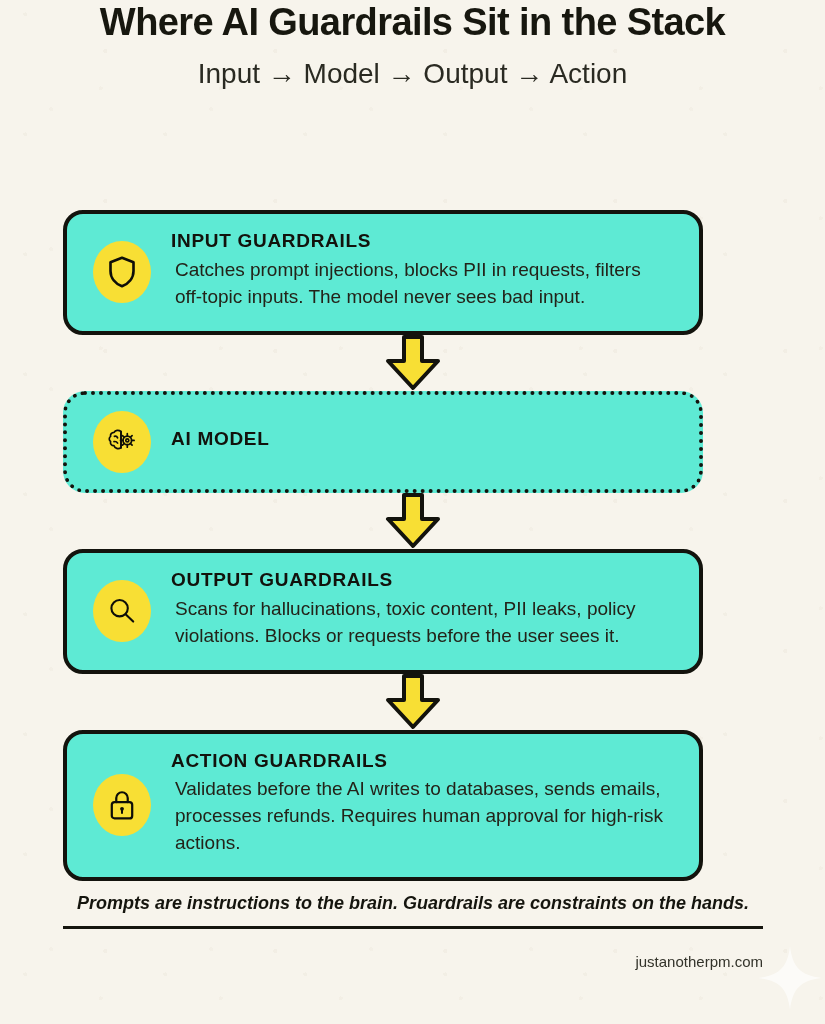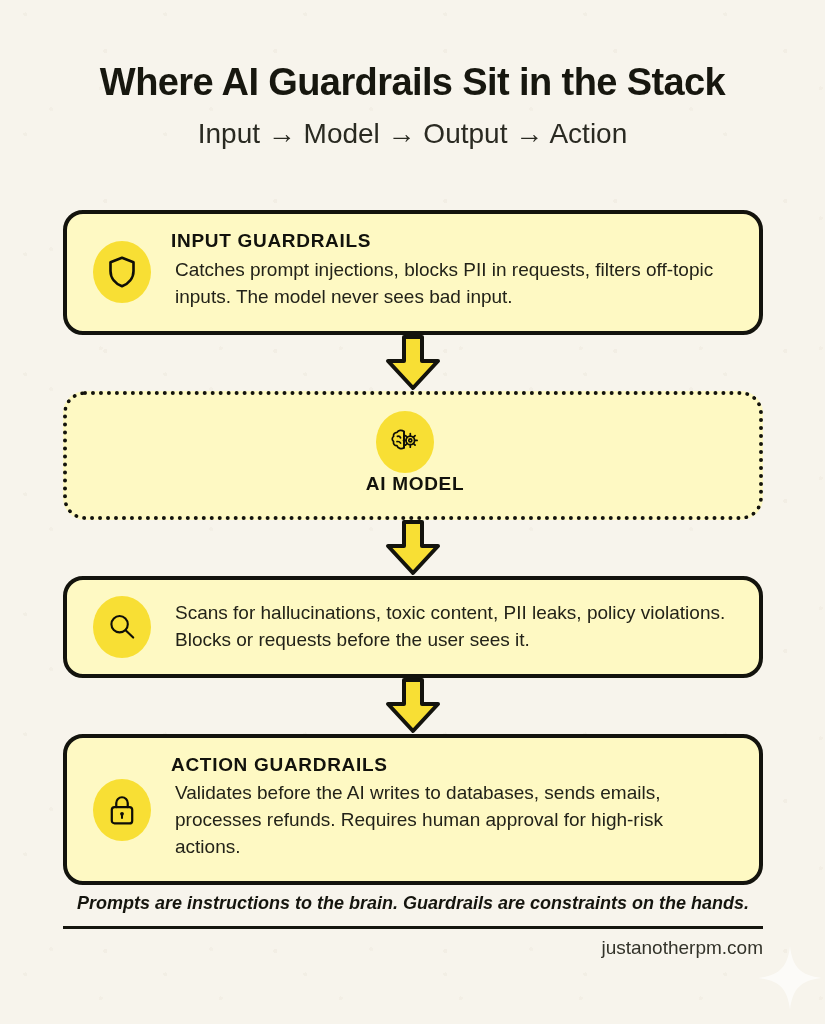--- a/index.html
+++ b/index.html
@@ -39,21 +39,20 @@
   }
   .stage {
     position: relative;
     z-index: 1;
     width: 825px;
     height: 1024px;
   }
 
   
   .header {
-    padding-top: 60px;
     text-align: center;
   }
   .title {
     font-size: 38px;
     font-weight: bold;
     letter-spacing: -0.6px;
     color: #17170f;
     margin: 0;
     line-height: 1.18;
   }
@@ -68,33 +67,32 @@
   
   .flow {
     position: absolute;
     left: 63px;
     top: 210px;
     width: 700px;
   }
   .card {
     position: relative;
     box-sizing: border-box;
-    width: 700px;
-    background: #fef9c3;
+    width: 640px;
+    background: #5eead4;
     border: 4px solid #13130d;
     border-radius: 20px;
     display: flex;
     align-items: center;
     padding: 16px 22px 16px 26px;
   }
   .card.dotted {
     border-style: dotted;
     border-width: 4px;
     border-radius: 22px;
-    flex-direction: column;
   }
   .icon-badge {
     flex: 0 0 auto;
     width: 58px;
     height: 62px;
     border-radius: 50%;
     background: #f8df34;
     display: flex;
     align-items: center;
     justify-content: center;
@@ -143,23 +141,23 @@
     text-align: center;
     line-height: 1.3;
   }
   .rule {
     margin-top: 11px;
     height: 3px;
     background: #15150e;
     width: 100%;
   }
   .brand {
-    margin-top: 8px;
+    margin-top: 24px;
     text-align: right;
-    font-size: 19px;
+    font-size: 15px;
     color: #33332a;
   }
 </style>
 </head>
 <body>
 
 <div class="paper-grain"></div>
 
 <svg class="sparkle" viewBox="0 0 100 100" aria-hidden="true">
   <path d="M50 2 C54 34 66 46 98 50 C66 54 54 66 50 98 C46 66 34 54 2 50 C34 46 46 34 50 2 Z" fill="#ffffff" opacity="0.62"></path>
@@ -221,20 +219,21 @@
     </div>
 
     <div class="card">
       <div class="icon-badge">
         <svg width="32" height="32" viewBox="0 0 32 32" fill="none" aria-hidden="true">
           <circle cx="13.6" cy="13.2" r="8.2" stroke="#0e0e08" stroke-width="2.1" fill="none"></circle>
           <path d="M19.6 19.2 L27.2 26.6" stroke="#0e0e08" stroke-width="2.1" stroke-linecap="round"></path>
         </svg>
       </div>
       <div class="card-text">
+        <p class="card-title">OUTPUT GUARDRAILS</p>
         <p class="card-body">Scans for hallucinations, toxic content, PII leaks, policy violations. Blocks or requests before the user sees it.</p>
       </div>
     </div>
 
     <div class="arrow-wrap">
       <svg width="72" height="56" viewBox="0 0 72 56" aria-hidden="true">
         <path d="M27 2 H45 V26 H61 L36 53 L11 26 H27 Z" fill="#f8df34" stroke="#13130d" stroke-width="4" stroke-linejoin="round"></path>
       </svg>
     </div>
 

